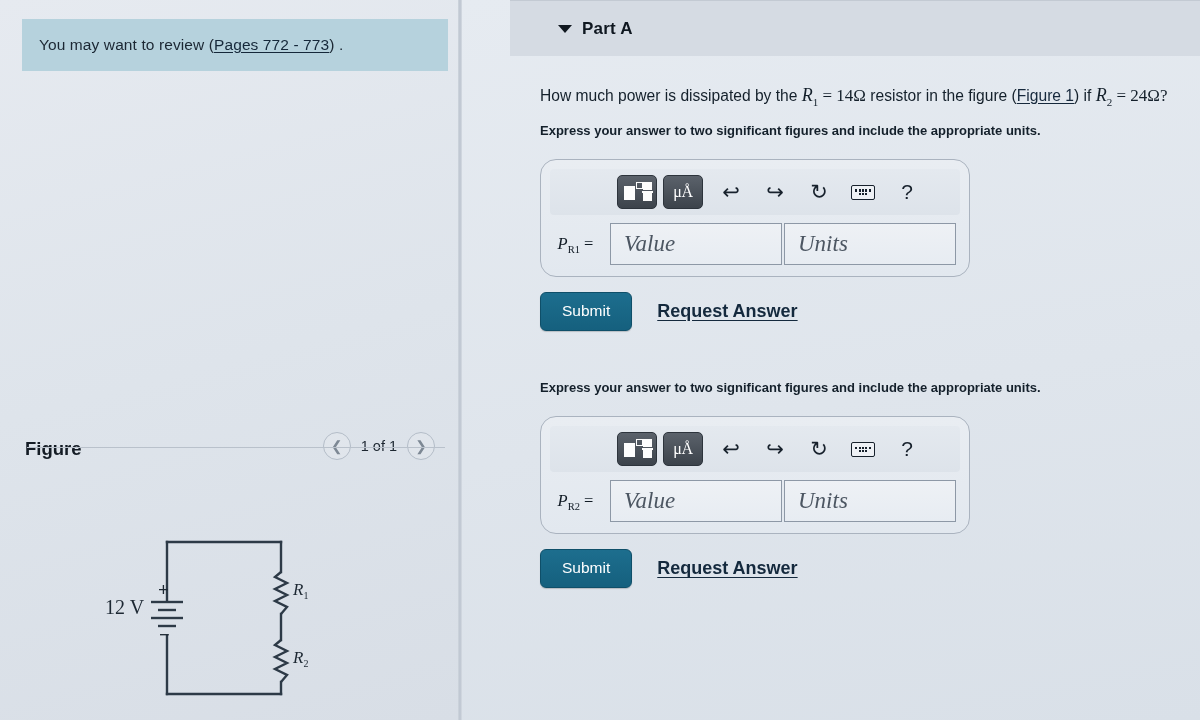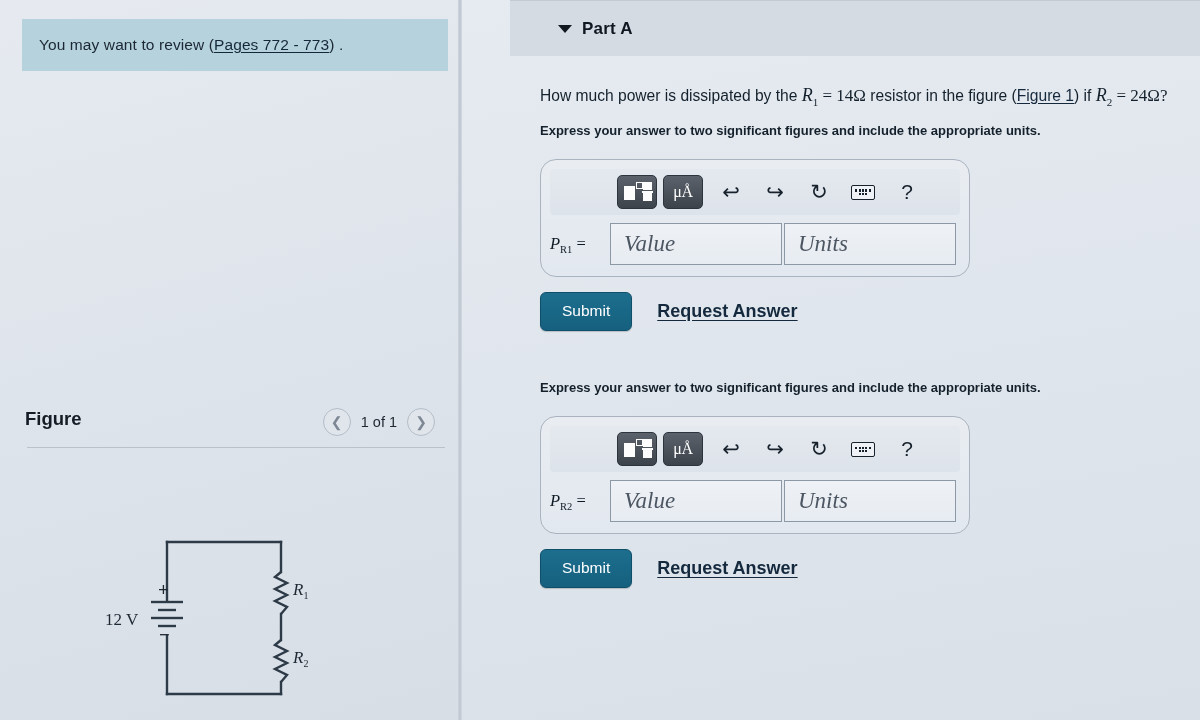--- a/index.html
+++ b/index.html
@@ -38,23 +38,23 @@
   .review-text {
     font-size: 15.5px; color: #1b2733; letter-spacing: .1px;
     white-space: nowrap;
   }
   .review-link {
     color: #15283a; text-decoration: underline;
     text-underline-offset: 2px;
   }
 
   .figure-header {
-    position: absolute; left: 25px; top: 408px;
+    position: absolute; left: 25px; top: 424px;
     width: 410px; height: 36px;
-    display: flex; align-items: flex-start; justify-content: space-between;
+    display: flex; align-items: flex-end; justify-content: space-between;
   }
   .figure-title {
     font-size: 18.5px; font-weight: bold; color: #141c25;
   }
   .figure-nav {
     display: flex; align-items: center; gap: 10px;
   }
   .nav-circle {
     width: 28px; height: 28px; border-radius: 50%;
     border: 1px solid #b4bdc8;
@@ -183,21 +183,21 @@
     background: #eef1f5;
   }
   .kb-icon span { width: 2.2px; height: 2.2px; background: #17212c; display: block; }
   .help-q { font-size: 21px; font-weight: normal; }
 
   .input-row {
     display: flex; align-items: center;
     margin-top: 8px;
   }
   .pre-label {
-    width: 60px; text-align: left; padding-right: 9px;
+    width: 60px; text-align: center; padding-right: 9px;
     font-family: "Liberation Serif", serif;
     font-style: italic; font-size: 16.5px; color: #101a24;
   }
   .pre-label sub { font-style: normal; font-size: 10.5px; }
   .field {
     height: 42px;
     border: 1px solid #8d98a6;
     background: linear-gradient(180deg, #eef1f5 0%, #e7ecf2 100%);
     display: flex; align-items: center;
     padding-left: 13px;
@@ -271,21 +271,21 @@
           <path d="M56 90 L88 90"></path>
           <path d="M63 98 L81 98"></path>
         </g>
 
         <path d="M186 44 L180 49 L192 55 L180 61 L192 67 L180 73 L192 79 L186 86" stroke="#2d3a47" stroke-width="2.4" fill="none" stroke-linejoin="miter"></path>
 
         <path d="M186 112 L180 117 L192 123 L180 129 L192 135 L180 141 L192 147 L186 154" stroke="#2d3a47" stroke-width="2.4" fill="none" stroke-linejoin="miter"></path>
       </svg>
 
       <div style="position:absolute;left:0;top:0;width:260px;height:180px;pointer-events:none;">
-        <div style="position:absolute;left:10px;top:82px;font-family:'Liberation Serif',serif;font-size:17px;color:#1d2833;">12 V</div>
+        <div style="position:absolute;left:10px;top:68px;font-family:'Liberation Serif',serif;font-size:20px;color:#1d2833;">12 V</div>
         <div style="position:absolute;left:63px;top:51px;font-family:'Liberation Serif',serif;font-size:19px;font-weight:bold;color:#1d2833;">+</div>
         <div style="position:absolute;left:64px;top:96px;font-family:'Liberation Serif',serif;font-size:19px;font-weight:bold;color:#1d2833;">−</div>
         <div style="position:absolute;left:198px;top:52px;font-family:'Liberation Serif',serif;font-style:italic;font-size:17px;color:#1d2833;">
           <span>R</span><sub style="font-style:normal;font-size:10px;">1</sub>
         </div>
         <div style="position:absolute;left:198px;top:120px;font-family:'Liberation Serif',serif;font-style:italic;font-size:17px;color:#1d2833;">
           <span>R</span><sub style="font-style:normal;font-size:10px;">2</sub>
         </div>
       </div>
     </div>

